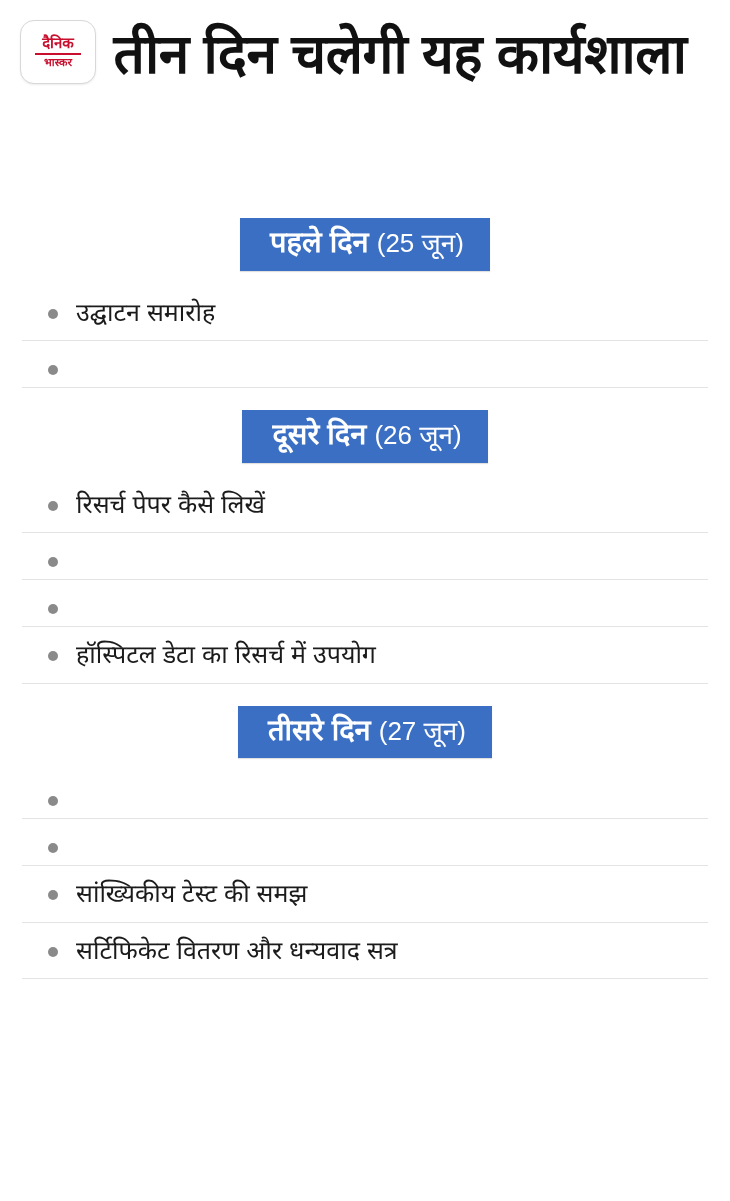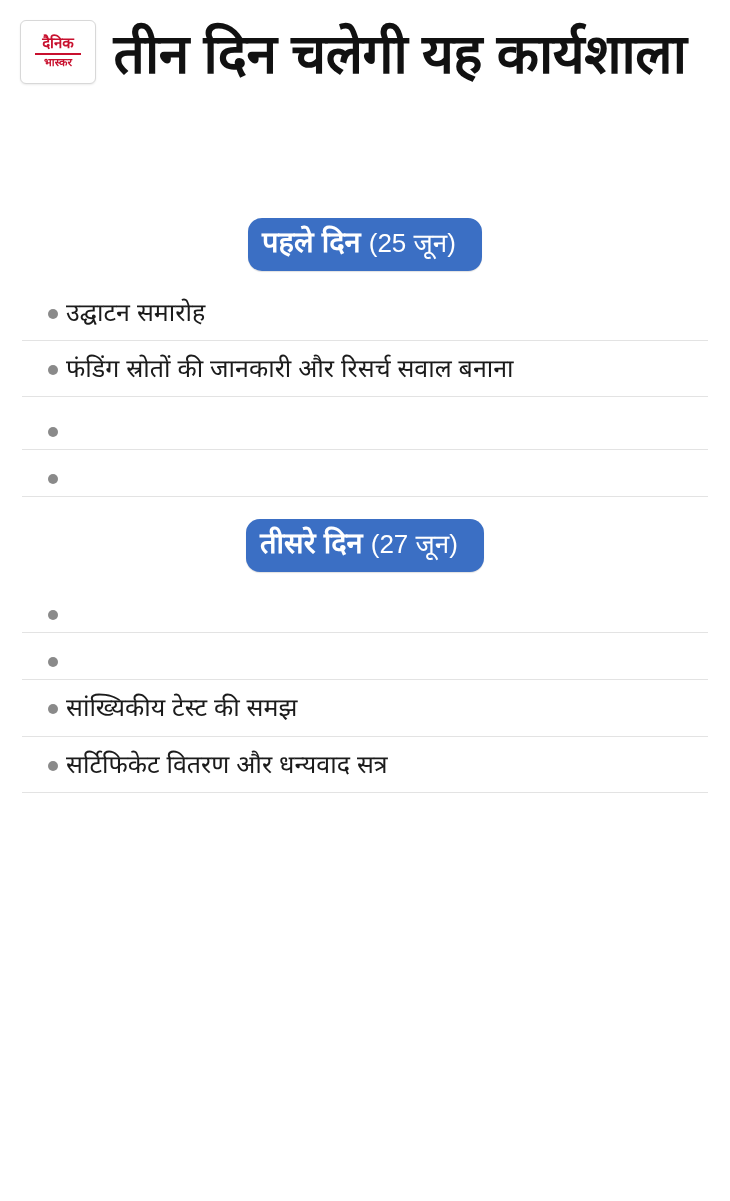--- a/index.html
+++ b/index.html
@@ -31,21 +31,21 @@
   }
 
   .logo-box {
     position: absolute;
     left: 20px;
     top: 20px;
     width: 74px;
     height: 62px;
     background: #ffffff;
     border: 1px solid #d8d8d8;
-    border-radius: 6px;
+    border-radius: 14px;
     box-shadow: 0 1px 2px rgba(0,0,0,0.08);
     display: flex;
     flex-direction: column;
     align-items: center;
     justify-content: center;
     line-height: 1.05;
   }
   .logo-line1 {
     font-size: 15px;
     font-weight: bold;
@@ -80,22 +80,22 @@
   }
 
   .day-badge-wrap {
     display: flex;
     justify-content: center;
     margin: 22px 0 14px 0;
   }
   .day-badge {
     background: #3b6fc4;
     color: #ffffff;
-    border-radius: 14px;
-    padding: 9px 26px 12px 14px;
+    border-radius: 0;
+    padding: 9px 26px 12px 30px;
     font-size: 29px;
     line-height: 1.1;
     white-space: nowrap;
     box-shadow: 0 1px 1px rgba(0,0,0,0.12);
   }
   .day-badge .day-name {
     font-weight: bold;
   }
   .day-badge .day-date {
     font-weight: normal;
@@ -103,21 +103,21 @@
   }
 
   ul.items {
     list-style: none;
     margin: 0;
     padding: 0 22px 0 22px;
   }
   ul.items li {
     display: flex;
     align-items: flex-start;
-    gap: 8px;
+    gap: 18px;
     border-bottom: 1px solid #e3e3e3;
     padding: 12px 4px 12px 26px;
     font-size: 25px;
     line-height: 1.25;
     color: #1b1b1b;
   }
   ul.items li:last-child {
     border-bottom: 1px solid #e3e3e3;
   }
   .bullet {
@@ -153,32 +153,45 @@
         <span class="day-date">(25 जून)</span>
       </div>
     </div>
     <ul class="items">
       <li>
         <span class="bullet"></span>
         <span class="item-text">उद्घाटन समारोह</span>
       </li>
       <li>
         <span class="bullet"></span>
-        <span class="item-text">फंडिंग स्रोतों की जानकारी और रिसर्च सवाल बनाना</span>
       </li>
     </ul>
   </div>
 
   <div class="day-section">
+    <div class="day-badge-wrap">
+      <div class="day-badge">
+        <span class="day-name">दूसरे दिन</span>
+        <span class="day-date">(26 जून)</span>
+      </div>
+    </div>
     <ul class="items">
       <li>
         <span class="bullet"></span>
-      </li>
-      <li>
-        <span class="bullet"></span>
+        <span class="item-text">रिसर्च पेपर कैसे लिखें</span>
+      </li>
+      <li>
+        <span class="bullet"></span>
+      </li>
+      <li>
+        <span class="bullet"></span>
+      </li>
+      <li>
+        <span class="bullet"></span>
+        <span class="item-text">हॉस्पिटल डेटा का रिसर्च में उपयोग</span>
       </li>
     </ul>
   </div>
 
   <div class="day-section">
     <div class="day-badge-wrap">
       <div class="day-badge">
         <span class="day-name">तीसरे दिन</span>
         <span class="day-date">(27 जून)</span>
       </div>

